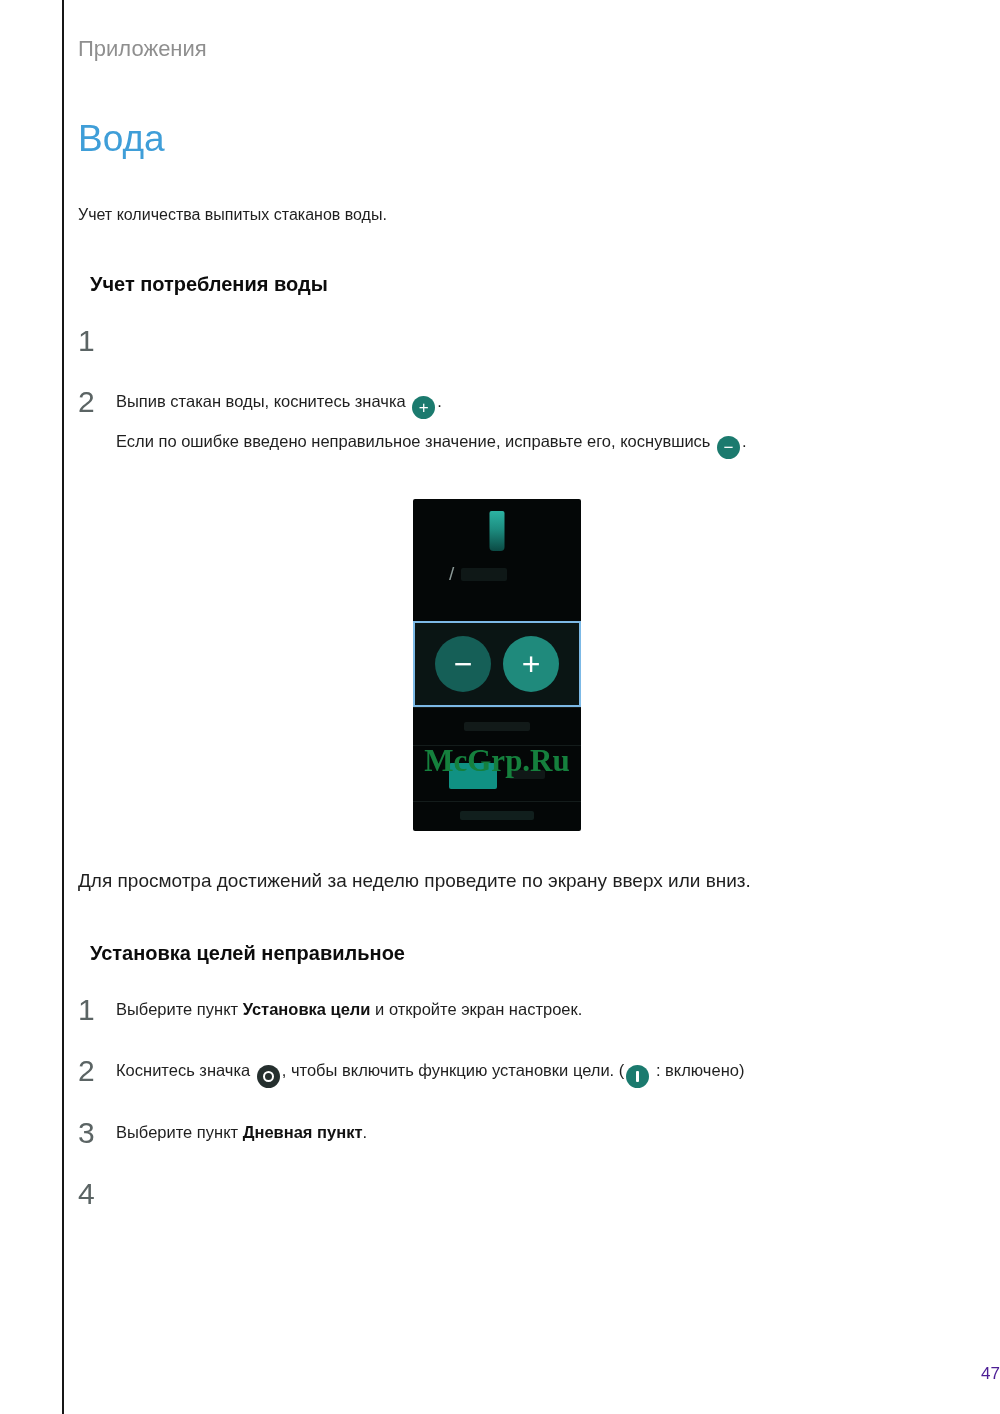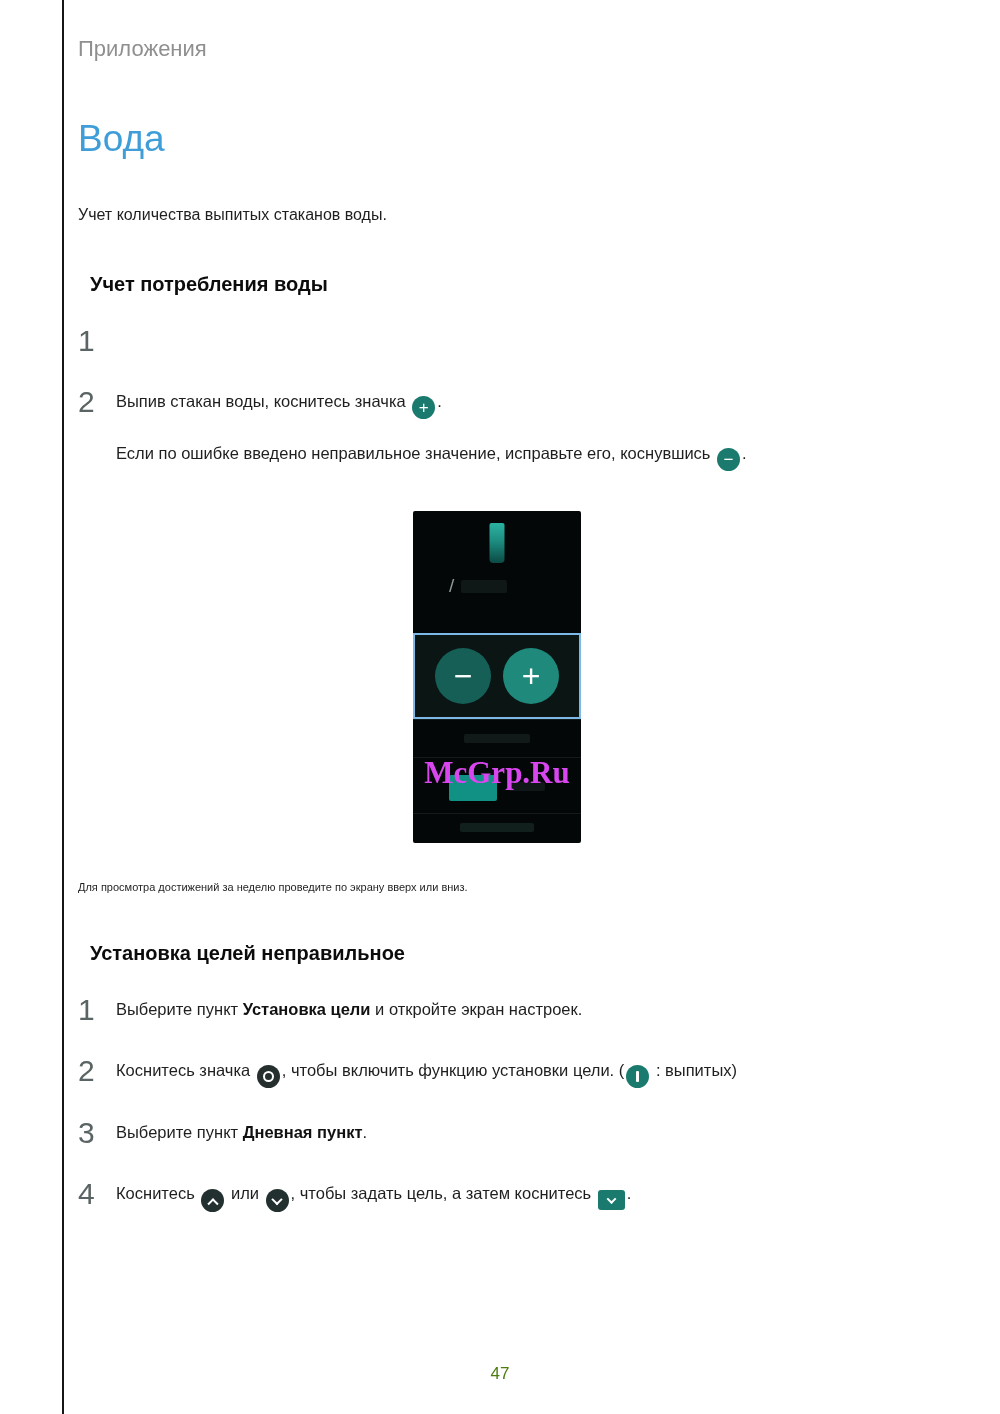--- a/index.html
+++ b/index.html
@@ -42,21 +42,21 @@
   .step-num {
     width: 38px; flex: 0 0 38px;
     font-size: 30px; font-weight: 300; color: #5b6464;
     line-height: 1.1;
   }
   .step-body {
     font-size: 16.5px; line-height: 1.55;
     padding-top: 4px;
   }
   .step-body b { font-weight: 700; color: #111; }
-  .step-line2 { margin-top: 22px; }
+  .step-line2 { margin-top: 10px; }
 
   
   .ic {
     display: inline-flex; align-items: center; justify-content: center;
     vertical-align: -6px; margin: 0 2px;
   }
   .ic-circle {
     width: 23px; height: 23px; border-radius: 50%;
     background: #1b7a6e; color: #fff;
     font-size: 17px; font-weight: 400; line-height: 1;
@@ -137,27 +137,27 @@
   }
   .d-row3 { height: 30px; border-top: 1px solid #141c1b; }
   .d-row3 .faint-bar {
     display: block; width: 74px; height: 9px; border-radius: 2px;
     background: #111f1d; margin: 9px auto 0;
   }
   .watermark {
     position: absolute; left: 50%; top: 244px; transform: translateX(-50%);
     font-family: "Liberation Serif", serif;
     font-weight: 700; font-size: 31px; white-space: nowrap;
-    color: #d946ef; z-index: 5;
-  }
-  .caption { margin: 36px 0 0 0; font-size: 11px; line-height: 1.5; }
+    color: #15803d; z-index: 5;
+  }
+  .caption { margin: 36px 0 0 0; font-size: 19px; line-height: 1.5; }
 
   .page-number {
     position: absolute; left: 0; right: 0; bottom: 30px;
-    text-align: center; color: #4d7c0f; font-size: 17px;
+    text-align: right; color: #4c1d95; font-size: 17px;
   }
 </style>
 </head>
 <body>
 
 <div class="page">
   <div class="left-rule"></div>
 
   <div class="content">
 
@@ -231,40 +231,31 @@
       </div>
     </div>
 
     <div class="step">
       <div class="step-num">2</div>
       <div class="step-body">
         <span>Коснитесь значка </span><span class="ic ic-circle ic-goal">
             <span class="ring"></span>
           </span><span>, чтобы включить функцию установки цели. (</span><span class="ic ic-circle ic-toggle">
             <span class="bar"></span>
-          </span><span> : выпитых)</span>
+          </span><span> : включено)</span>
       </div>
     </div>
 
     <div class="step">
       <div class="step-num">3</div>
       <div class="step-body">
         <span>Выберите пункт </span><b>Дневная пункт</b><span>.</span>
       </div>
     </div>
 
     <div class="step">
       <div class="step-num">4</div>
-      <div class="step-body">
-        <span>Коснитесь </span><span class="ic ic-circle ic-dark">
-            <span class="chev chev-up"></span>
-          </span><span> или </span><span class="ic ic-circle ic-dark">
-            <span class="chev chev-down"></span>
-          </span><span>, чтобы задать цель, а затем коснитесь </span><span class="ic ic-confirm">
-            <span class="chev"></span>
-          </span><span>.</span>
-      </div>
     </div>
 
   </div>
 
   <div class="page-number">47</div>
 </div>
 
 </body></html>

